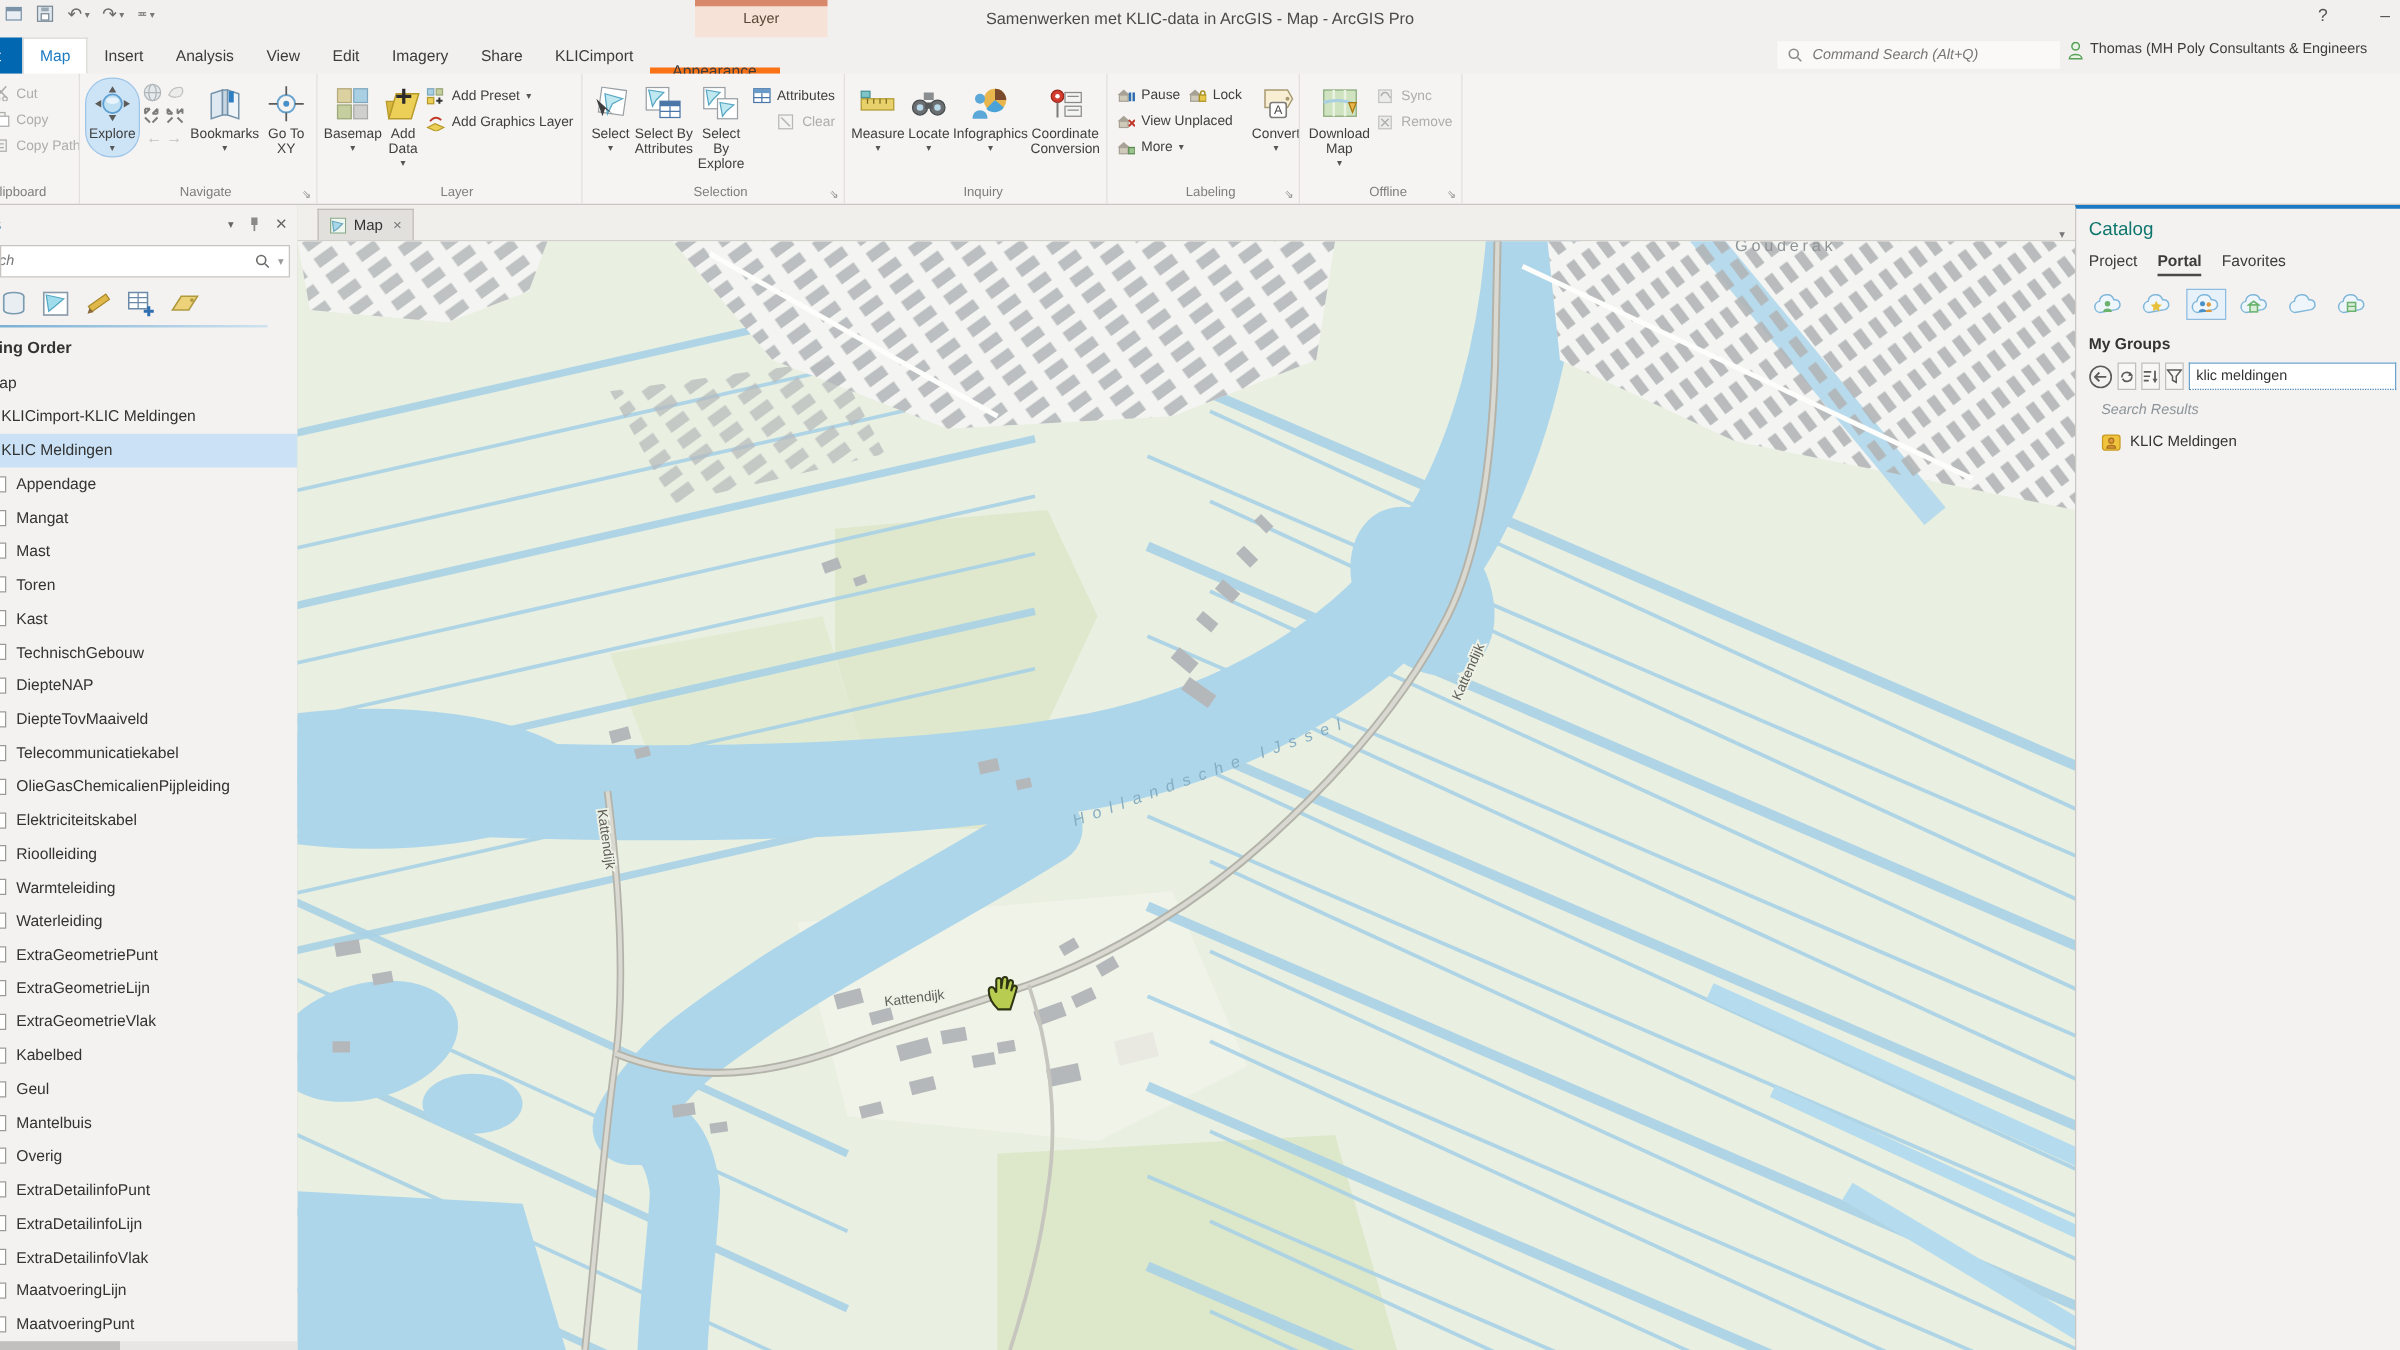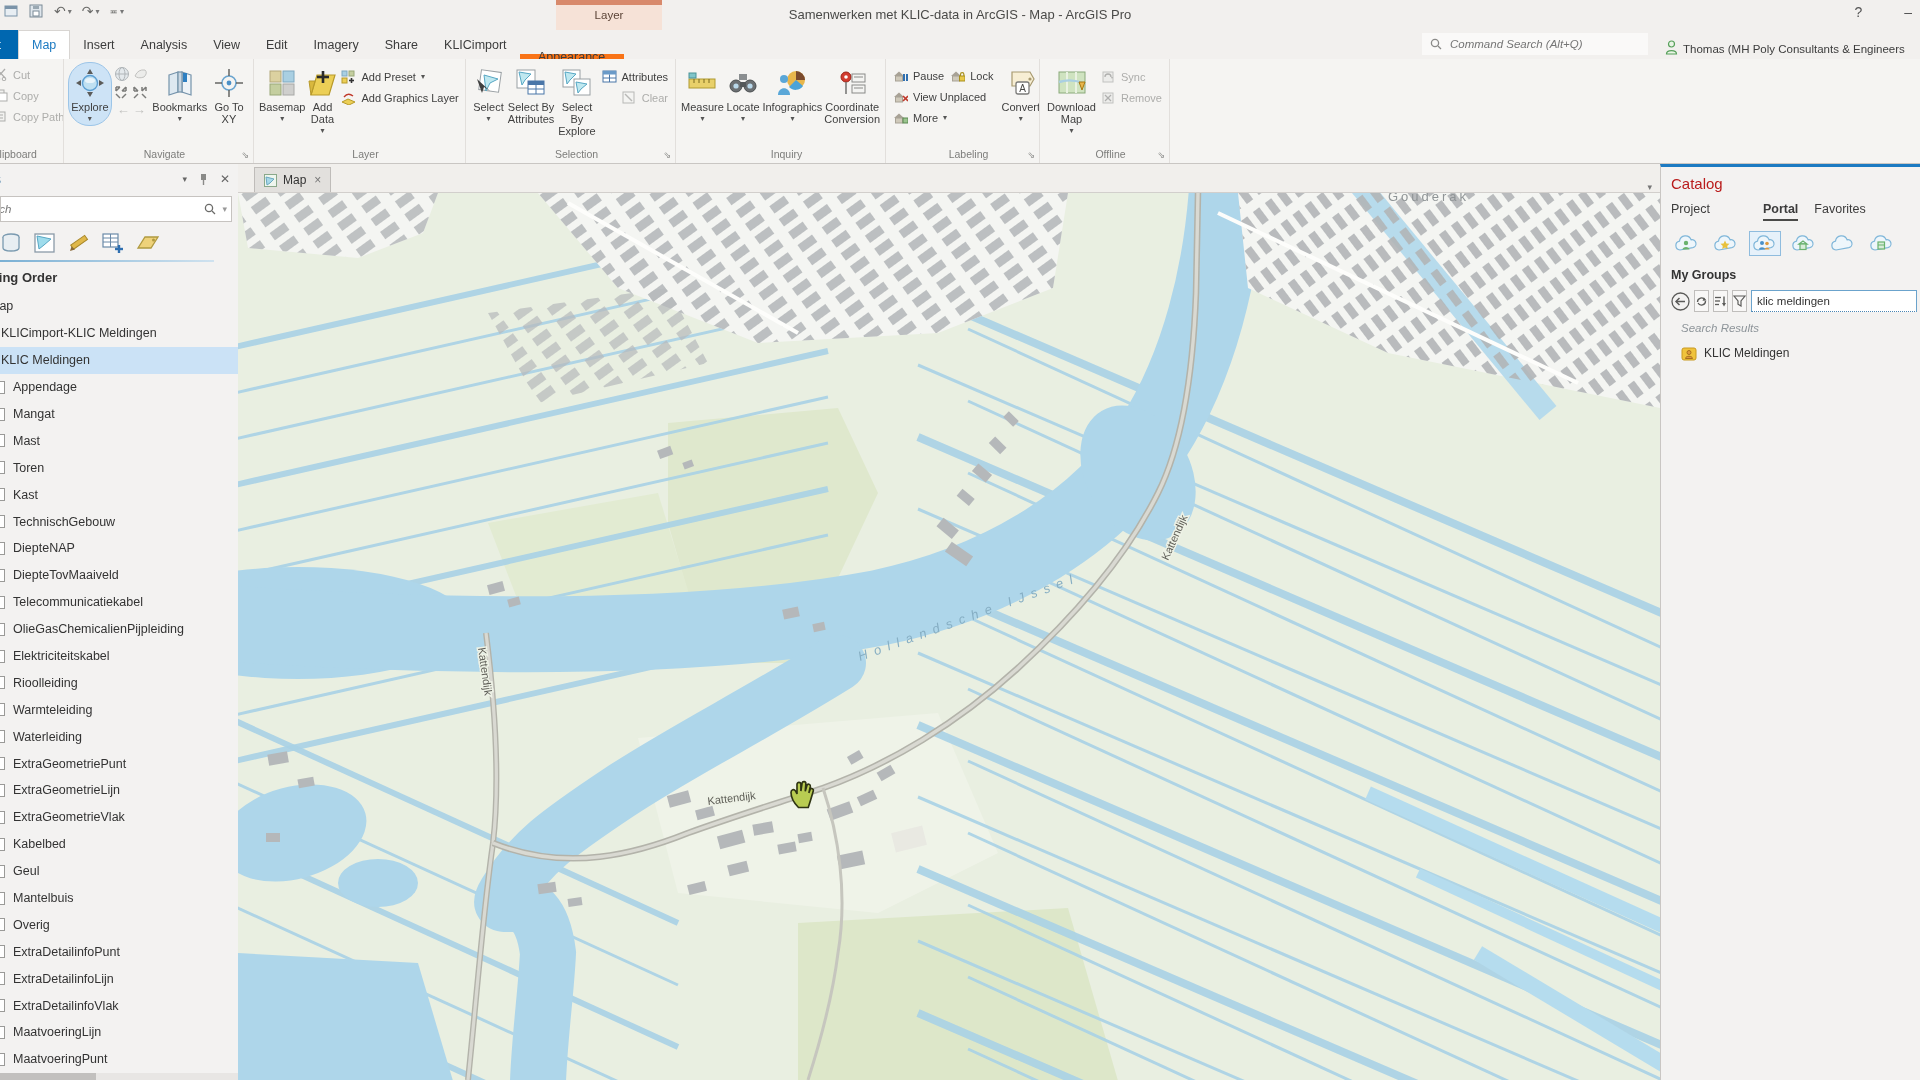--- a/index.html
+++ b/index.html
@@ -17,21 +17,21 @@
   
   .tabrow{position:absolute;left:0;top:30px;width:1920px;height:29px;display:flex;align-items:stretch;background:#f2f0ee;}
   .projfrag{width:18px;background:#0067b0;color:#fff;font-size:12.5px;overflow:hidden;display:flex;align-items:center;}
   .projfrag span{margin-left:-38px;white-space:nowrap;}
   .tabs{display:flex;}
   .tab{padding:0 13px;display:flex;align-items:center;font-size:12.5px;color:#3c3c3c;cursor:default;}
   .tab.active{background:#fff;color:#1c7ac2;border:1px solid #d8d5d2;border-bottom:none;}
   .tab.contextual{background:#f97316;width:78px;justify-content:center;margin-top:24px;}
   .cmdsearch{position:absolute;right:272px;top:3px;width:210px;height:22px;background:#faf9f8;display:flex;align-items:center;gap:6px;padding:0 8px;}
   .cmdsearch input{border:none;background:transparent;outline:none;font-family:"Liberation Sans",sans-serif;font-size:11.5px;font-style:italic;color:#8a8a88;width:170px;}
-  .account{position:absolute;right:0;top:3px;width:255px;height:22px;display:flex;align-items:flex-end;gap:5px;font-size:11.5px;color:#3c3c3c;overflow:hidden;white-space:nowrap;}
+  .account{position:absolute;right:11px;top:3px;width:255px;height:22px;display:flex;align-items:flex-start;gap:5px;font-size:11.5px;color:#3c3c3c;overflow:hidden;white-space:nowrap;}
   
   .ribbon{position:absolute;left:0;top:59px;width:1920px;height:104px;background:#f5f4f2;border-bottom:1px solid #c9c6c3;display:flex;}
   .rgroup{position:relative;height:104px;box-sizing:border-box;border-right:1px solid #e2dfdc;display:flex;align-items:flex-start;padding:3px 4px 20px;overflow:hidden;}
   .rlabel{position:absolute;bottom:3px;left:12px;right:0;text-align:center;font-size:10.5px;color:#7d7d7b;white-space:nowrap;}
   .launcher{position:absolute;bottom:3px;right:4px;font-size:9px;color:#8f8f8d;}
   .bigbtn{display:flex;flex-direction:column;align-items:center;width:54px;padding-top:2px;font-size:11px;line-height:12px;color:#3f3f3f;text-align:center;border:1px solid transparent;}
   .bigbtn .bicon{height:36px;display:flex;align-items:center;justify-content:center;}
   .bigbtn.sel{background:#cde3f6;border-color:#9cc5e8;border-radius:21px;}
   .caretsm{font-size:8px;color:#555;}
   .sbtn{display:flex;align-items:center;gap:5px;font-size:11px;color:#3f3f3f;height:21px;padding:0 3px;white-space:nowrap;}
@@ -62,24 +62,24 @@
   .hscroll .thumb{width:96px;height:7px;background:#c2c0be;}
   
   .mapview{position:absolute;left:238px;top:164px;right:260px;bottom:0;background:#e9efe1;}
   .maptabs{height:28px;background:#f1efec;border-bottom:1px solid #d2cfcc;display:flex;align-items:flex-end;}
   .maptab{display:flex;align-items:center;gap:6px;height:24px;padding:0 9px;background:#e2e0dd;border:1px solid #bfbcb9;border-bottom:none;font-size:12px;color:#333;margin-left:16px;}
   .maptab .closex{color:#777;font-size:12px;margin-left:2px;}
   .maptabs .stripcaret{margin-left:auto;margin-right:8px;font-size:9px;color:#777;}
   #map-svg{display:block;}
   
   .catalog{position:absolute;right:0;top:164px;width:260px;bottom:0;background:#f3f2f1;border-left:1px solid #c9c6c3;border-top:3px solid #1c7ac2;box-sizing:border-box;padding:8px 10px;}
-  .cattitle{font-size:15px;color:#b91c1c;margin-bottom:10px;}
+  .cattitle{font-size:15px;color:#0f766e;margin-bottom:10px;}
   .cattabs{display:flex;gap:16px;font-size:12.5px;color:#3c3c3c;margin-bottom:10px;}
   .cattab{padding-bottom:3px;}
-  .cattab.active{font-weight:bold;border-bottom:2px solid #4a4a48;margin-left:37px;}
+  .cattab.active{font-weight:bold;border-bottom:2px solid #4a4a48;}
   .cloudrow{display:flex;gap:7px;align-items:center;margin-bottom:12px;}
   .cloudbtn{padding:2px;border:1px solid transparent;display:flex;}
   .cloudbtn.selsq{border-color:#8fbcde;background:#e6f1fa;}
   .mygroups{font-size:12.5px;font-weight:bold;color:#333;margin-bottom:8px;}
   .catbar{display:flex;align-items:center;gap:4px;margin-bottom:10px;}
   .catbtn{width:20px;height:20px;border:1px solid #c0bebc;background:#f8f7f6;display:flex;align-items:center;justify-content:center;}
   .catback{width:21px;height:21px;display:flex;align-items:center;justify-content:center;}
   .catinput{flex:1;height:20px;border:1px solid #6ba3cc;background:#fff;font-family:"Liberation Sans",sans-serif;font-size:11.5px;color:#333;padding:0 5px;outline:none;border-bottom:1px dotted #4a86b4;}
   .sresults{font-size:11.5px;font-style:italic;color:#8d9499;margin:2px 0 8px 10px;}
   .resrow{display:flex;align-items:center;gap:7px;font-size:12px;color:#333;margin-left:10px;height:22px;}

